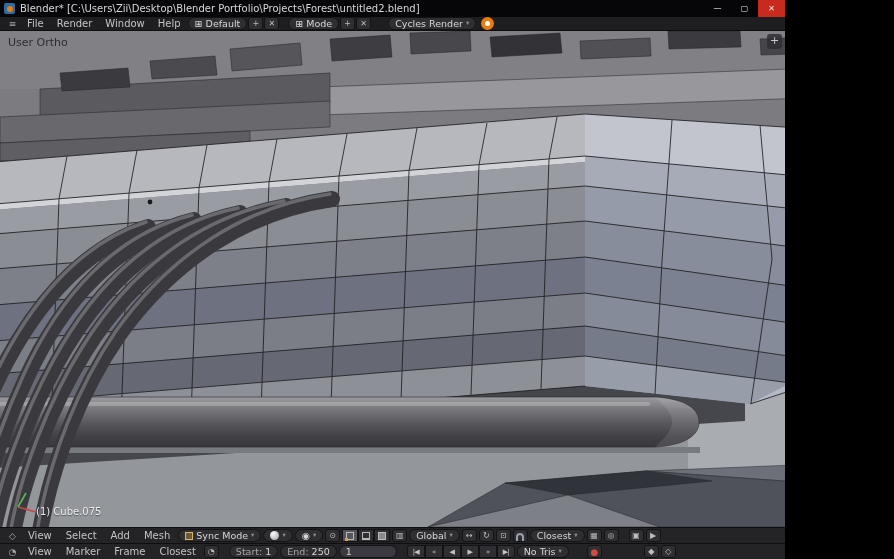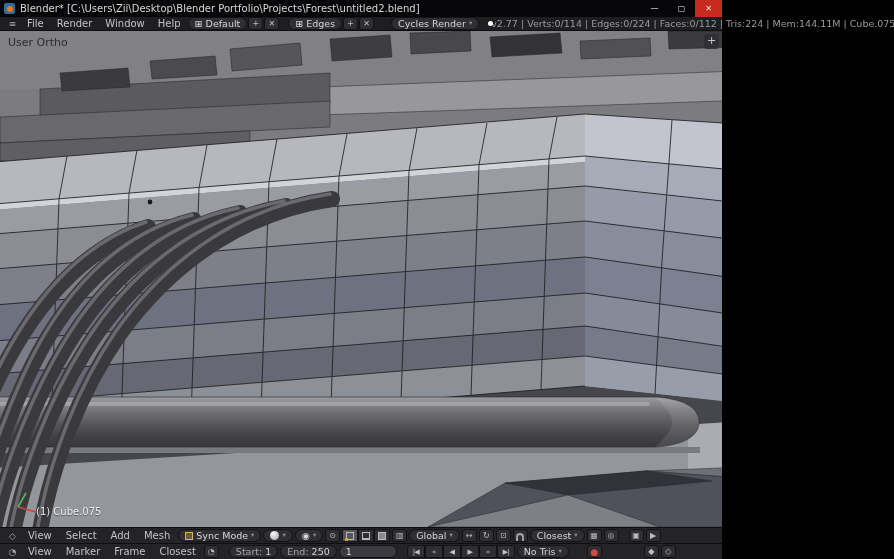--- a/index.html
+++ b/index.html
@@ -1,18 +1,18 @@
 <!DOCTYPE html>
 <html><head>
 <meta charset="utf-8">
 <style>
   * { box-sizing: border-box; margin: 0; padding: 0; }
   html,body { width:894px; height:559px; overflow:hidden; background:#000;
               font-family:"DejaVu Sans", sans-serif; }
-  .app { width:722px; height:559px; display:flex; flex-direction:column; }
+  .app { width:785px; height:559px; display:flex; flex-direction:column; }
 
   
   .titlebar { flex:0 0 17px; height:17px; background:#060608; display:flex;
               align-items:center; padding-left:4px; gap:5px; color:#d8d8d8; font-size:10px; }
   .app-icon { width:11px; height:11px; border-radius:2px; background:#2e6da4; position:relative; flex:0 0 11px;}
   .app-icon::after { content:""; position:absolute; left:2.5px; top:2.5px; width:6px; height:6px;
                      border-radius:50%; background:#e87d0d; }
   .title-text { flex:1; white-space:nowrap; overflow:hidden; }
   .win-buttons { display:flex; height:17px; }
   .win-btn { width:27px; text-align:center; line-height:17px; font-size:8px; color:#e6e6e6; }
@@ -86,30 +86,29 @@
     <span class="menu">Window</span>
     <span class="menu">Help</span>
     <span class="field">
       <span>⊞</span>
       <span>Default</span>
     </span>
     <span class="icon-btn">+</span>
     <span class="icon-btn">✕</span>
     <span class="field gap8">
       <span>⊞</span>
-      <span>Edges</span>
+      <span>Mode</span>
     </span>
     <span class="icon-btn">+</span>
     <span class="icon-btn">✕</span>
     <span class="field gap16">
       <span>Cycles Render</span>
       <span class="drop">▾</span>
     </span>
     <span class="blender-logo"></span>
-    <span class="stats">v2.77 | Verts:0/114 | Edges:0/224 | Faces:0/112 | Tris:224 | Mem:144.11M | Cube.075</span>
   </div>
 
   <div class="viewport">
     <svg width="894" height="496" viewBox="0 0 894 496">
       <defs>
         <linearGradient id="tg" x1="0" y1="0" x2="0" y2="1">
           <stop offset="0" stop-color="#9c9ca0"></stop>
             <stop offset="0.25" stop-color="#77777b"></stop>
           <stop offset="0.55" stop-color="#55555a"></stop>
             <stop offset="0.8" stop-color="#404045"></stop>

